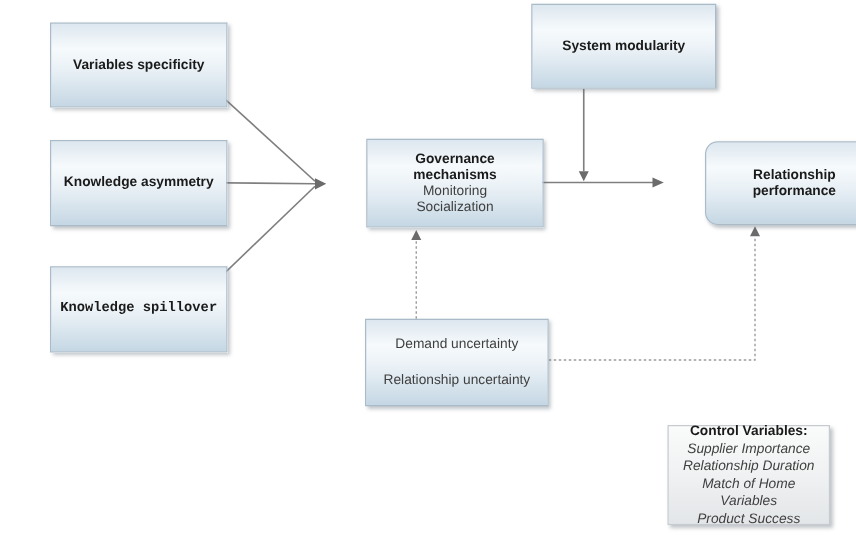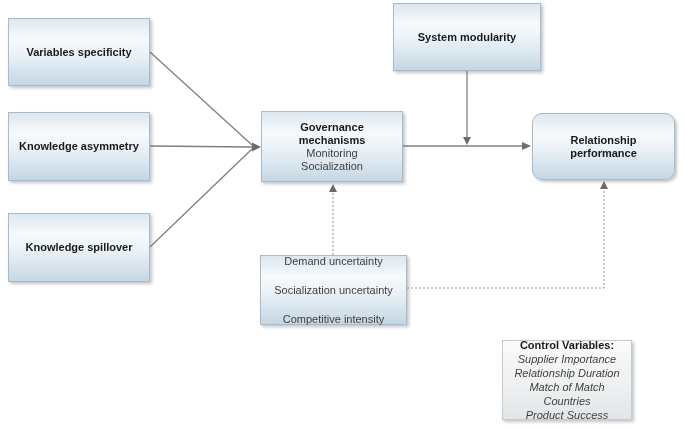--- a/index.html
+++ b/index.html
@@ -15,37 +15,38 @@
     position:absolute;
     box-sizing:border-box;
     border:1px solid var(--c-border,#a9bac8);
     background:linear-gradient(to bottom,#dde7ef 0%,#f6fafc 30%,#eaf1f6 55%,#c5d7e4 100%);
     box-shadow:2px 2px 3px rgba(100,110,120,0.40);
     display:flex;flex-direction:column;align-items:center;justify-content:center;
     text-align:center;
     color:var(--c-text,#1a1a1a);
     font-size:11px;line-height:13px;
     padding:2px 4px;
+    margin-left:32px;
   }
   .box .t{font-weight:bold;color:var(--c-text,#1a1a1a);}
   .box .s{font-weight:normal;color:var(--c-subtext,#3f3f3f);text-align:center;}
   .nowrap .t{white-space:nowrap;}
   .wrapTight{padding:18px 14px;}
   .gray{
     background:linear-gradient(to bottom,#fafbfb 0%,#eef0f1 55%,#e3e6e8 100%);
     border-color:#c6cbd0;
   }
   .gray .s{line-height:14px;font-style:italic;}
   .solidline{stroke:var(--c-arrow,#7f7f7f);stroke-width:1.3;fill:none;}
   .dotline{stroke:var(--c-dotted,#9a9a9a);stroke-width:1.1;fill:none;stroke-dasharray:2 2;}
   .head{fill:var(--c-arrowhead,#6b6b6b);stroke:none;}
   
   #b-spec {left:8;  left:8px;  top:18px;  width:142px;height:68px;}
   #b-asym {left:8px;  top:112px; width:142px;height:69px;}
-  #b-spill{left:8px;  top:213px; width:142px;height:69px;}
+  #b-spill{left:8px;  top:213px; width:142px;height:69px;font-family:Liberation Mono, monospace;}
   #b-gov  {left:261px;top:111px; width:142px;height:71px;}
   #b-sys  {left:393px;top:3px;   width:148px;height:68px;}
   #b-rel  {left:532px;top:113px; width:143px;height:67px;border-radius:10px;}
   #b-dem  {left:260px;top:255px; width:147px;height:70px;gap:16px;}
   #b-ctrl {left:502px;top:340px; width:130px;height:80px;}
 </style>
 </head>
 <body>
 
 <div class="canvas">
@@ -91,25 +92,24 @@
   <div class="box nowrap" id="b-sys">
     <span class="t">System modularity</span>
   </div>
 
   <div class="box wrapTight" id="b-rel">
     <span class="t">Relationship performance</span>
   </div>
 
   <div class="box" id="b-dem">
     <span class="s">Demand uncertainty</span>
-    <span class="s">Socialization uncertainty</span>
-    <span class="s">Competitive intensity</span>
+    <span class="s">Relationship uncertainty</span>
   </div>
 
   <div class="box gray" id="b-ctrl">
     <span class="t">Control Variables:</span>
     <span class="s">Supplier Importance</span>
     <span class="s">Relationship Duration</span>
-    <span class="s">Match of Match Countries</span>
+    <span class="s">Match of Home Variables</span>
     <span class="s">Product Success</span>
   </div>
 
 </div>
 
 </body></html>

